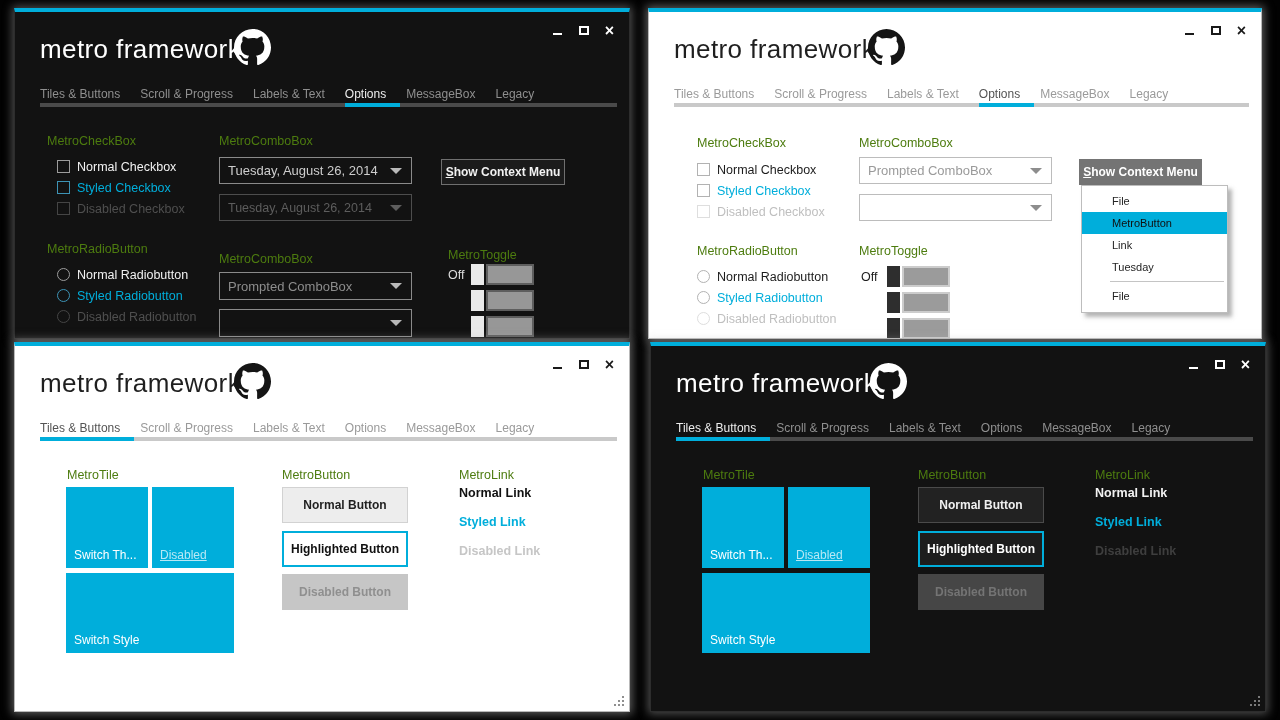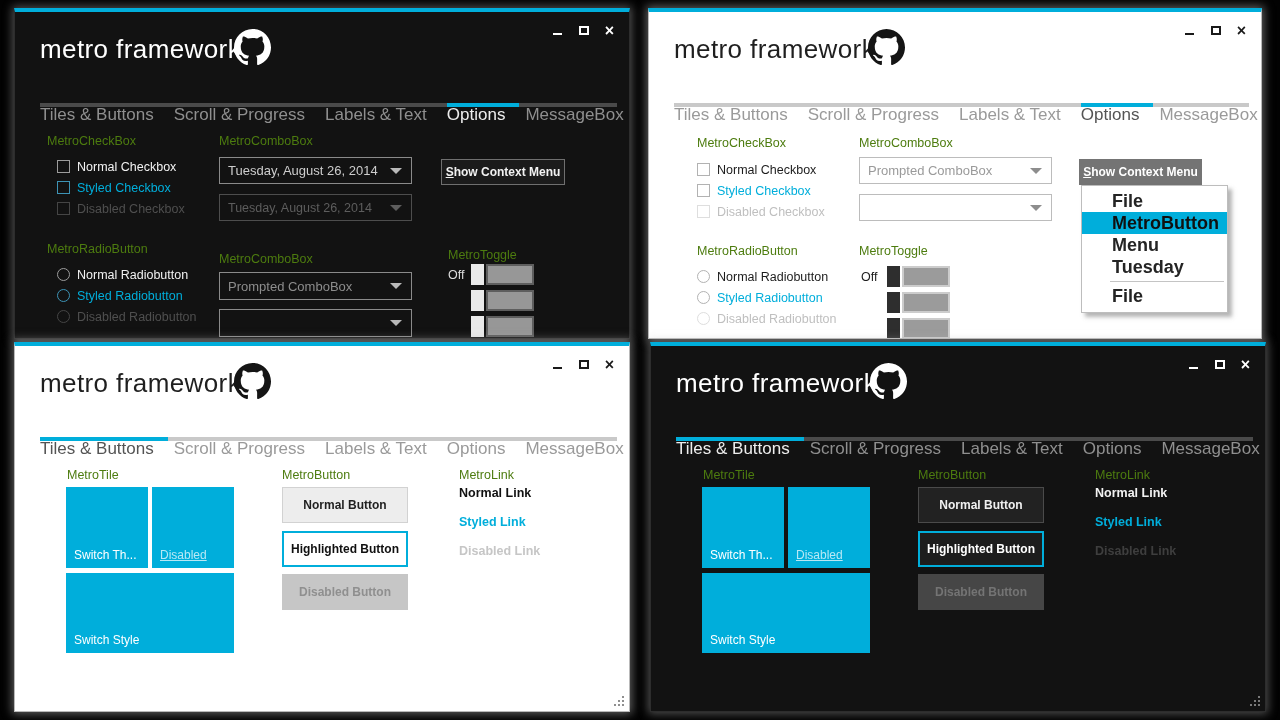--- a/index.html
+++ b/index.html
@@ -24,21 +24,21 @@
   .dark .logo{fill:#fff;} .light .logo{fill:#151515;}
   .controls{position:absolute;top:12px;right:13px;display:flex;gap:13px;align-items:flex-start;height:16px;}
   .ctrl{width:13px;height:14px;text-align:center;cursor:default;position:relative;}
   .bar-min{position:absolute;left:2px;top:9px;width:9px;height:2px;background:currentColor;}
   .box-max{position:absolute;left:2px;top:2px;width:10px;height:9px;border:2px solid currentColor;}
   .ctrl.cls{font-size:16px;line-height:13px;font-weight:bold;}
   .dark .ctrl{color:#fff;} .light .ctrl{color:#1a1a1a;}
 
   .tabs{position:absolute;left:25px;right:12px;top:70px;height:25px;display:flex;white-space:nowrap;}
   .dark .tabs{border-bottom:4px solid #4a4a4a;} .light .tabs{border-bottom:4px solid #c9c9c9;}
-  .tab{position:relative;font-size:17px;line-height:25px;padding-right:20px;margin-top:20px;}
+  .tab{position:relative;font-size:12px;line-height:25px;padding-right:20px;}
   .dark .tab{color:#8f8f8f;} .light .tab{color:#9a9a9a;}
   .dark .tab.active{color:#ededed;} .light .tab.active{color:#545454;}
   .tab.active::after{content:"";position:absolute;left:0;right:6px;bottom:-4px;height:4px;background:var(--accent);}
 
   
   .sec{position:absolute;font-size:12.5px;color:#4d7c0f;white-space:nowrap;}
   .row{position:absolute;display:flex;align-items:center;gap:7px;font-size:12.5px;height:15px;white-space:nowrap;}
   .mark{width:13px;height:13px;border:1px solid #9c9c9c;flex:0 0 auto;background:transparent;}
   .round{border-radius:50%;}
   .dark .row.normal{color:#f2f2f2;}
@@ -70,21 +70,21 @@
   .dark .off{color:#dedede;} .light .off{color:#1c1c1c;}
 
   .ctx-btn{position:absolute;font-size:12px;font-weight:bold;display:flex;align-items:center;
            justify-content:center;white-space:nowrap;}
   .dark .ctx-btn{background:#1b1b1b;border:1px solid #6f6f6f;color:#f2f2f2;}
   .light .ctx-btn{background:#747474;border:1px solid #747474;color:#fff;}
   .mn{text-decoration:underline;}
 
   .menu{position:absolute;left:432px;top:173px;width:147px;background:#fff;border:1px solid #bdbdbd;
         box-shadow:4px 4px 4px rgba(110,110,110,.5);padding:4px 0 5px;z-index:6;}
-  .menu-item{height:22px;line-height:22px;padding-left:30px;font-size:18px;color:#242424;white-space:nowrap;font-weight:bold;}
+  .menu-item{height:22px;line-height:22px;padding-left:30px;font-size:11px;color:#242424;white-space:nowrap;}
   .menu-item.hl{background:var(--accent);color:#101010;}
   .menu-sep{height:1px;background:#c4c4c4;margin:3px 3px 3px 28px;}
 
   .tile{position:absolute;background:var(--accent);color:#fff;font-size:12px;}
   .tile span{position:absolute;left:8px;bottom:6px;white-space:nowrap;overflow:hidden;max-width:calc(100% - 12px);}
   .tile.dim span{color:rgba(255,255,255,.72);text-decoration:underline;}
 
   .btn{position:absolute;width:126px;height:36px;font-size:12px;font-weight:bold;
        display:flex;align-items:center;justify-content:center;white-space:nowrap;}
   .light .btn.normal{background:#ededed;border:1px solid #d2d2d2;color:#1f1f1f;}
@@ -274,21 +274,21 @@
         <i class="track"></i>
       </div>
     <div class="toggle" style="left:238px;top:306px">
         <i class="handle"></i>
         <i class="track"></i>
       </div>
 
     <div class="menu">
       <div class="menu-item">File</div>
       <div class="menu-item hl">MetroButton</div>
-      <div class="menu-item">Menu</div>
+      <div class="menu-item">Link</div>
       <div class="menu-item">Tuesday</div>
       <div class="menu-sep"></div>
       <div class="menu-item">File</div>
     </div>
   </div>
 
   <div class="win light" id="win-bl">
     <div class="title">metro framework</div>
     <svg class="logo" viewBox="0 0 16 16">
         <path fill-rule="evenodd" d="M8 0C3.58 0 0 3.58 0 8c0 3.54 2.29 6.53 5.47 7.59.4.07.55-.17.55-.38 0-.19-.01-.82-.01-1.49-2.01.37-2.53-.49-2.69-.94-.09-.23-.48-.94-.82-1.13-.28-.15-.68-.52-.01-.53.63-.01 1.08.58 1.23.82.72 1.21 1.87.87 2.33.66.07-.52.28-.87.51-1.07-1.78-.2-3.64-.89-3.64-3.95 0-.87.31-1.59.82-2.15-.08-.2-.36-1.02.08-2.12 0 0 .67-.21 2.2.82.64-.18 1.32-.27 2-.27.68 0 1.36.09 2 .27 1.53-1.04 2.2-.82 2.2-.82.44 1.1.16 1.92.08 2.12.51.56.82 1.27.82 2.15 0 3.07-1.87 3.75-3.65 3.95.29.25.54.73.54 1.48 0 1.07-.01 1.93-.01 2.2 0 .21.15.46.55.38A8.013 8.013 0 0 0 16 8c0-4.42-3.58-8-8-8z"></path>

